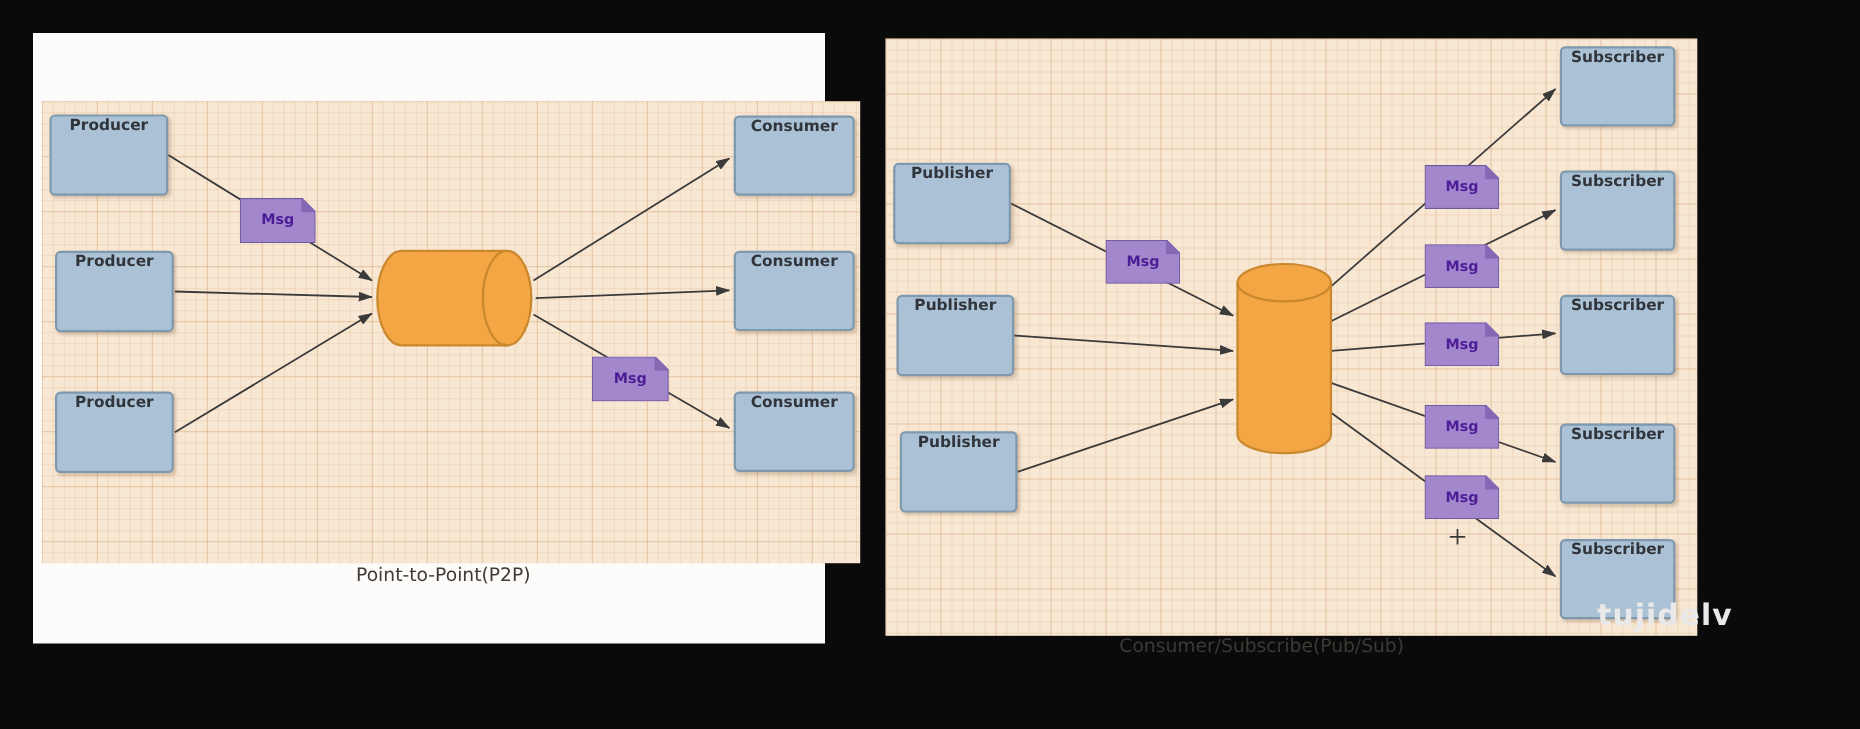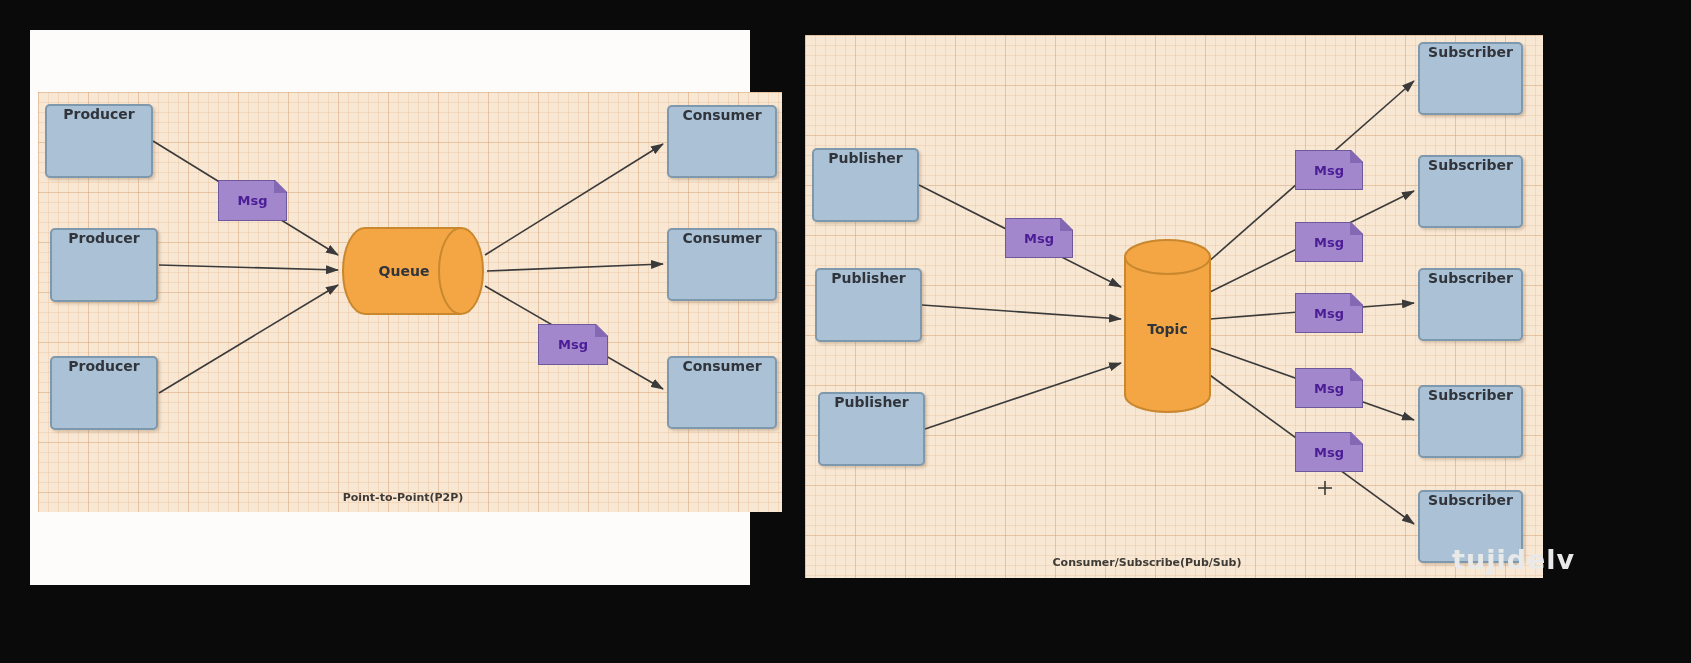--- a/index.html
+++ b/index.html
@@ -36,21 +36,21 @@
   .msg::after {
     content:""; position:absolute; top:0; right:0; width:12px; height:12px;
     background:#8468b3;
   }
   .cyl-label {
     position:absolute; display:flex; align-items:center; justify-content:center;
     font-size:14px; font-weight:bold; color:#31353b; pointer-events:none;
   }
   .diagram-title {
     position:absolute; transform:translateX(-50%); white-space:nowrap;
-    font-size:11px; font-weight:bold; color:#3e3a35;
+    font-size:17px; font-weight:normal; color:#3e3a35;margin-top:22px;
   }
   .watermark {
     position:absolute; left:1452px; top:544px;
     font-size:27px; font-weight:bold; color:#e9e9e9; letter-spacing:1px;
   }
   svg line { stroke:#3a3a3a; stroke-width:1.6; }
 </style>
 </head>
 <body>
 
@@ -87,23 +87,20 @@
       <span>Producer</span>
     </div>
 
     <div class="msg" style="left:180px; top:88px; width:69px; height:41px;">
       <span>Msg</span>
     </div>
     <div class="msg" style="left:500px; top:232px; width:70px; height:41px;">
       <span>Msg</span>
     </div>
 
-    <div class="cyl-label" style="left:305px; top:136px; width:122px; height:86px;">
-      <span>Queue</span>
-    </div>
 
     <div class="node" style="left:629px; top:13px; width:110px; height:73px;">
       <span>Consumer</span>
     </div>
     <div class="node" style="left:629px; top:136px; width:110px; height:73px;">
       <span>Consumer</span>
     </div>
     <div class="node" style="left:629px; top:264px; width:110px; height:73px;">
       <span>Consumer</span>
     </div>
@@ -147,23 +144,20 @@
     <span>Publisher</span>
   </div>
   <div class="node" style="left:13px; top:357px; width:107px; height:74px;">
     <span>Publisher</span>
   </div>
 
   <div class="msg" style="left:200px; top:183px; width:68px; height:40px;">
     <span>Msg</span>
   </div>
 
-  <div class="cyl-label" style="left:320px; top:218px; width:85px; height:152px;">
-    <span>Topic</span>
-  </div>
 
   <div class="msg" style="left:490px; top:115px; width:68px; height:40px;">
     <span>Msg</span>
   </div>
   <div class="msg" style="left:490px; top:187px; width:68px; height:40px;">
     <span>Msg</span>
   </div>
   <div class="msg" style="left:490px; top:258px; width:68px; height:40px;">
     <span>Msg</span>
   </div>

